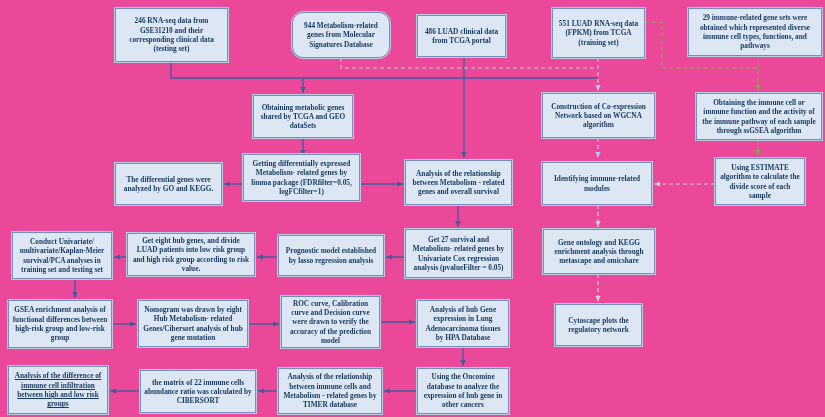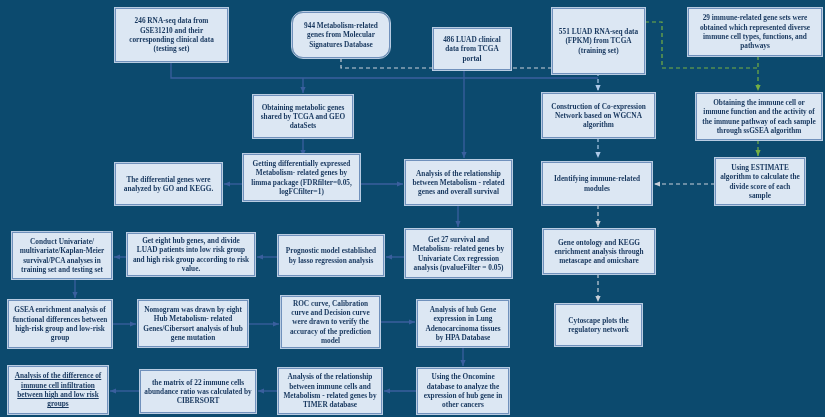--- a/index.html
+++ b/index.html
@@ -1,19 +1,19 @@
 <!DOCTYPE html>
 <html><head>
 <meta charset="utf-8">
 <style>
   html,body{margin:0;padding:0;background:#ffffff;}
   #canvas{
     position:relative;
     width:825px;height:417px;
-    background:#0c4a6e;
+    background:#ec4899;
     font-family:"Liberation Serif","DejaVu Serif",serif;
     overflow:hidden;
   }
   #edge-layer{position:absolute;left:0;top:0;width:825px;height:417px;pointer-events:none;}
   .flow-node{
     position:absolute;
     box-sizing:border-box;
     background:#DCE7F3;
     border:1px solid #7091BC;
     outline:1px solid #B9CCE2;
@@ -83,24 +83,24 @@
       <polyline points="758,140 758,156" fill="none" stroke="#76B043" stroke-width="1.2" stroke-dasharray="4 3"></polyline>
       <polygon points="758,156 760.6,150 755.4,150" fill="#76B043"></polygon>
     </svg>
 
 <div class="flow-node" style="left: 115px; top: 8px; width: 113px; height: 54px;">
       <span>246 RNA-seq data  from GSE31210 and their corresponding clinical data (testing set)</span>
     </div>
     <div class="flow-node" style="left: 292px; top: 12px; width: 98px; height: 46px; border-radius: 11px;">
       <span>944 Metabolism-related genes from Molecular Signatures Database</span>
     </div>
-    <div class="flow-node" style="left: 417px; top: 28px; width: 78px; height: 42px; margin-left: 16px;">
+    <div class="flow-node" style="left: 417px; top: 15px; width: 89px; height: 42px;">
       <span>486 LUAD clinical data from  TCGA portal</span>
     </div>
-    <div class="flow-node" style="left: 552px; top: 8px; width: 93px; height: 66px; text-align: center;">
+    <div class="flow-node" style="left: 552px; top: 8px; width: 93px; height: 50px; text-align: center;">
       <span>551 LUAD RNA-seq data (FPKM) from TCGA (training set)</span>
     </div>
     <div class="flow-node" style="left: 688px; top: 8px; width: 134px; height: 48px;">
       <span>29 immune-related gene sets were obtained which represented diverse immune cell types, functions, and pathways</span>
     </div>
     <div class="flow-node" style="left: 253px; top: 95px; width: 100px; height: 43px;">
       <span>Obtaining metabolic genes shared by TCGA and GEO dataSets</span>
     </div>
     <div class="flow-node" style="left: 542px; top: 93px; width: 113px; height: 45px;">
       <span>Construction of Co-expression Network based on WGCNA algorithm</span>

